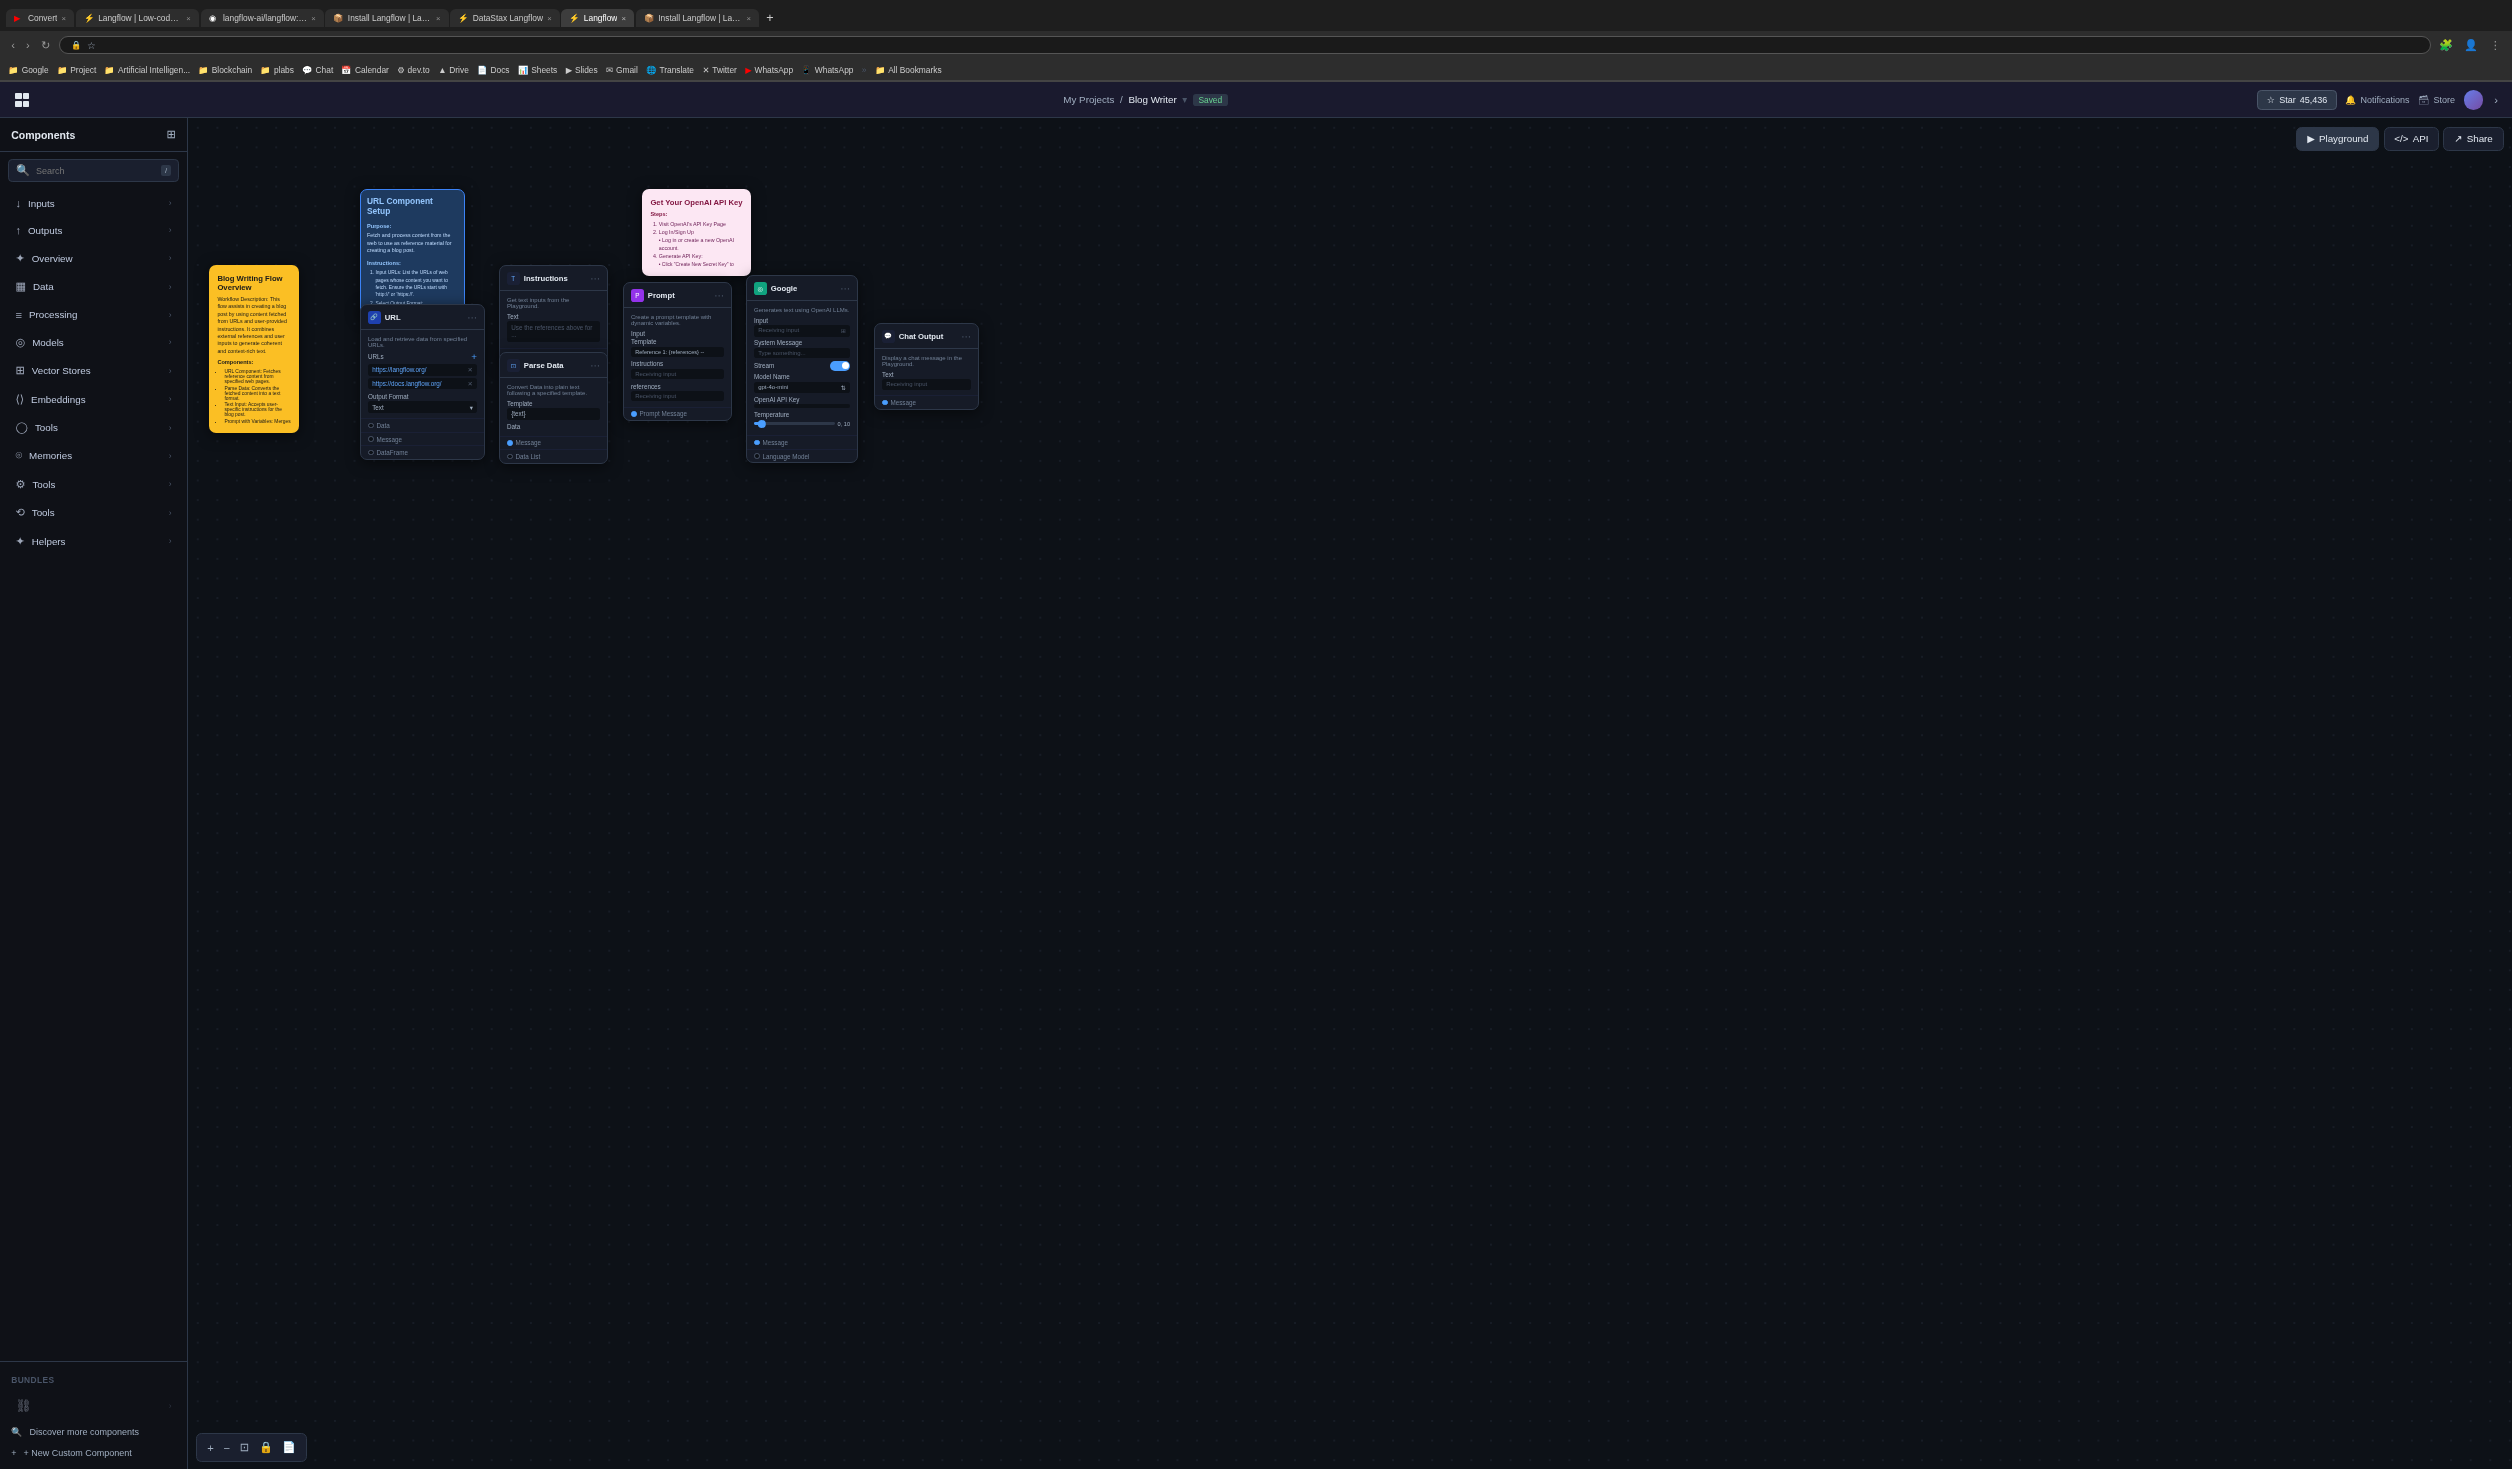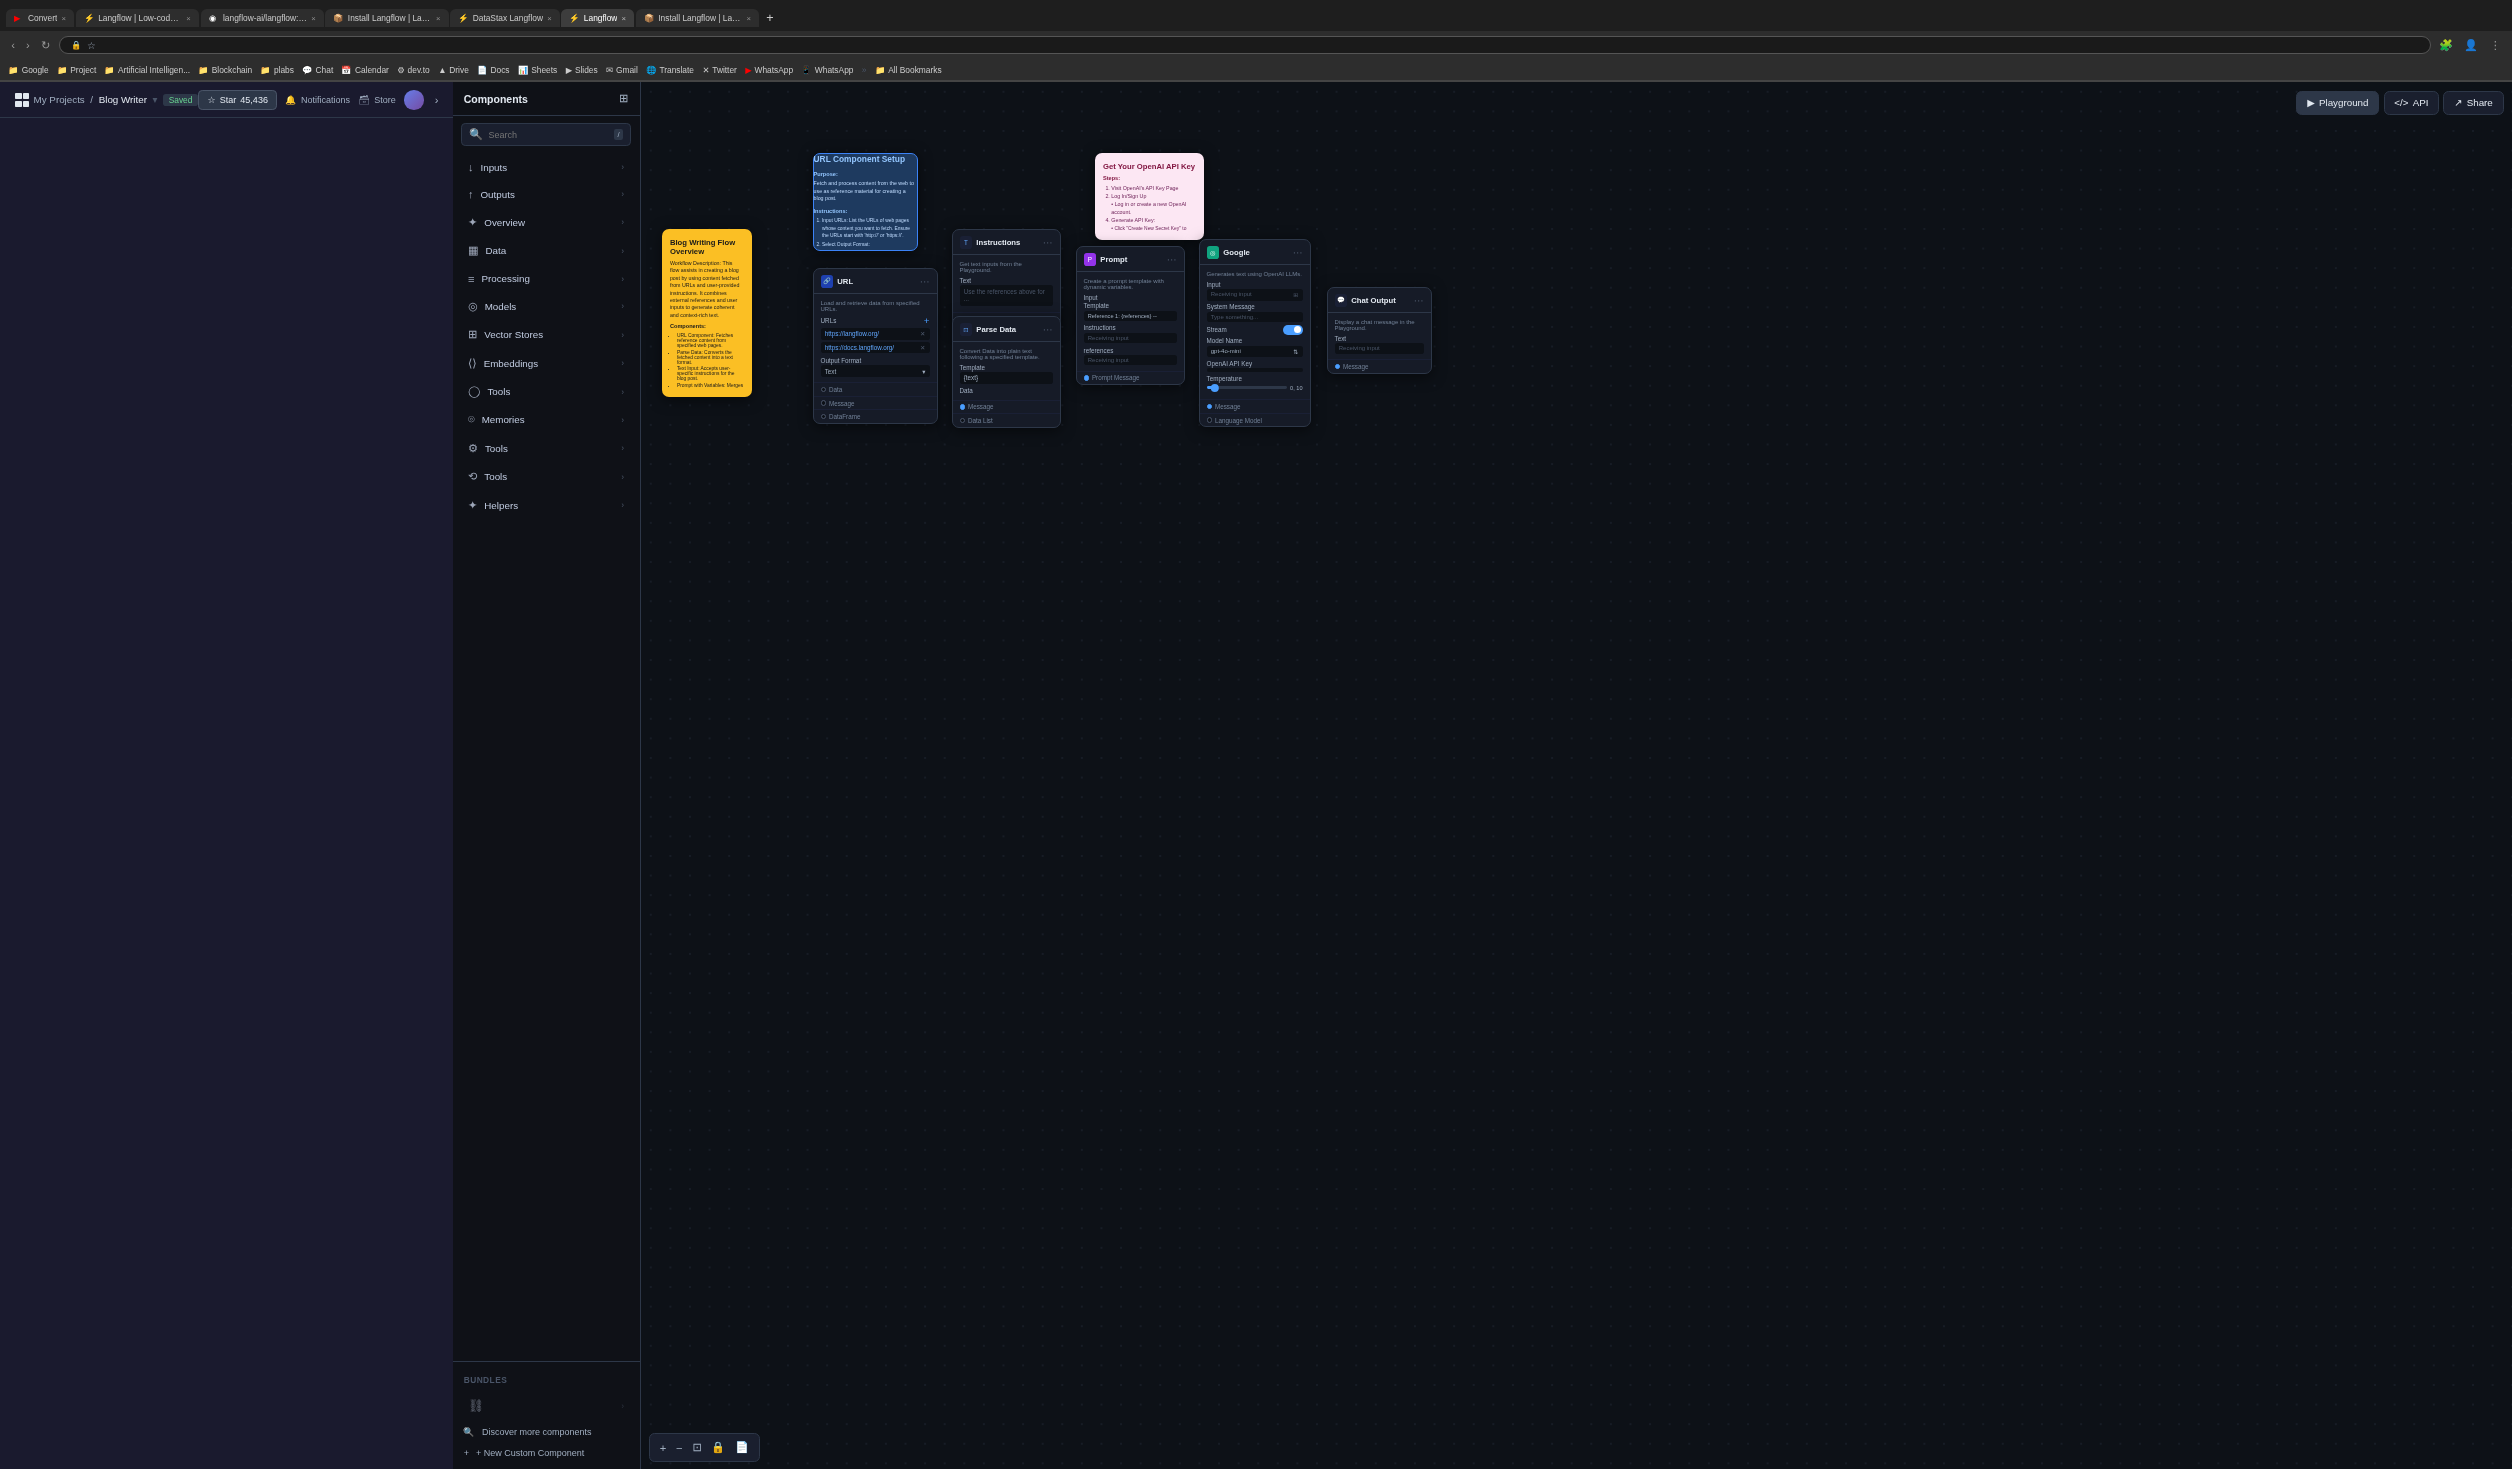--- a/index.html
+++ b/index.html
@@ -16,21 +16,21 @@
     .tab-new { background: none; border: none; color: #ccc; font-size: 12.6px; padding: 2.8px 5.6px; cursor: pointer; }
 
     .address-bar { display: flex; align-items: center; gap: 5.6px; padding: 4.2px 8.4px; background: #2d2d2d; height: 28px; }
     .nav-btn { background: none; border: none; color: #999; cursor: pointer; font-size: 11.2px; padding: 2.8px; }
     .url-bar { flex: 1; background: #1a1a1a; border: 0.7px solid #555; border-radius: 14px; padding: 2.8px 11.2px; font-size: 9px; color: #e0e0e0; display: flex; align-items: center; gap: 5.6px; }
     .url-text { flex: 1; font-size: 8.4px; color: #ccc; }
     .bookmarks-bar { display: flex; align-items: center; gap: 8.4px; padding: 2.8px 8.4px; background: #2d2d2d; height: 22.4px; font-size: 8.4px; color: #ccc; border-bottom: 0.7px solid #444; overflow: hidden; }
     .bookmark-item { display: flex; align-items: center; gap: 2.8px; cursor: pointer; white-space: nowrap; }
 
     
-    .app { display: flex; height: calc(100vh - 81px); }
+    .app { display: flex; flex-direction: column; height: calc(100vh - 81px); }
     .app-header { display: flex; align-items: center; justify-content: space-between; padding: 0 11.2px; height: 36px; background: #1a1a2e; border-bottom: 0.7px solid #2d3748; }
     .header-left { display: flex; align-items: center; gap: 8.4px; }
     .header-center { display: flex; align-items: center; gap: 5.6px; font-size: 9.8px; color: #a0aec0; }
     .header-center .project-name { color: #e2e8f0; font-weight: 400; }
     .header-center .saved-badge { background: #2d3748; padding: 1.4px 5.6px; border-radius: 2.8px; font-size: 8.4px; color: #68d391; }
     .header-right { display: flex; align-items: center; gap: 8.4px; }
     .star-btn { display: flex; align-items: center; gap: 4.2px; background: #2d3748; border: 0.7px solid #4a5568; border-radius: 4.2px; padding: 4.2px 8.4px; font-size: 9px; color: #e2e8f0; cursor: pointer; }
     .notif-btn { display: flex; align-items: center; gap: 4.2px; background: none; border: none; color: #a0aec0; font-size: 9px; cursor: pointer; }
     .store-btn { display: flex; align-items: center; gap: 4.2px; background: none; border: none; color: #a0aec0; font-size: 9px; cursor: pointer; }
     .avatar { width: 19.6px; height: 19.6px; border-radius: 50%; background: linear-gradient(135deg, #667eea, #764ba2); cursor: pointer; }
@@ -72,21 +72,21 @@
     .flow-node { position: absolute; border-radius: 7px; font-size: 7.7px; box-shadow: 0 2.8px 14px rgba(0,0,0,0.5); }
 
     
     .node-overview { background: #fbbf24; color: #1a1a1a; width: 90px; top: 146px; left: 222px; border-radius: 7px; padding: 8.4px; }
     .node-overview h3 { font-size: 7.7px; font-weight: 700; margin-bottom: 4.2px; }
     .node-overview p { font-size: 6px; line-height: 1.4; }
     .node-overview ul { font-size: 5.6px; padding-left: 8.4px; margin-top: 2.8px; }
     .node-overview ul li { margin-bottom: 1.4px; }
 
     
-    .node-url-setup { background: #1e3a5f; border: 1.1px solid #3b82f6; color: #e2e8f0; width: 105px; top: 71px; left: 370px; padding: 0; }
+    .node-url-setup { background: #1e3a5f; border: 1.1px solid #3b82f6; color: #e2e8f0; width: 105px; top: 71px; left: 370px; padding: 6px; }
     .node-url-setup .node-title { font-size: 8.4px; font-weight: 600; margin-bottom: 5.6px; color: #93c5fd; }
     .node-url-setup p { font-size: 6px; line-height: 1.5; color: #bfdbfe; }
     .node-url-setup ol { font-size: 5.6px; padding-left: 8.4px; color: #bfdbfe; }
     .node-url-setup ol li { margin-bottom: 1.4px; }
 
     
     .node-openai-key { background: #fce7f3; color: #1a1a1a; width: 109px; top: 71px; left: 727px; border-radius: 7px; padding: 8.4px; }
     .node-openai-key h3 { font-size: 7.7px; font-weight: 700; margin-bottom: 4.2px; color: #831843; }
     .node-openai-key p { font-size: 6px; line-height: 1.4; color: #4a1942; }
 

